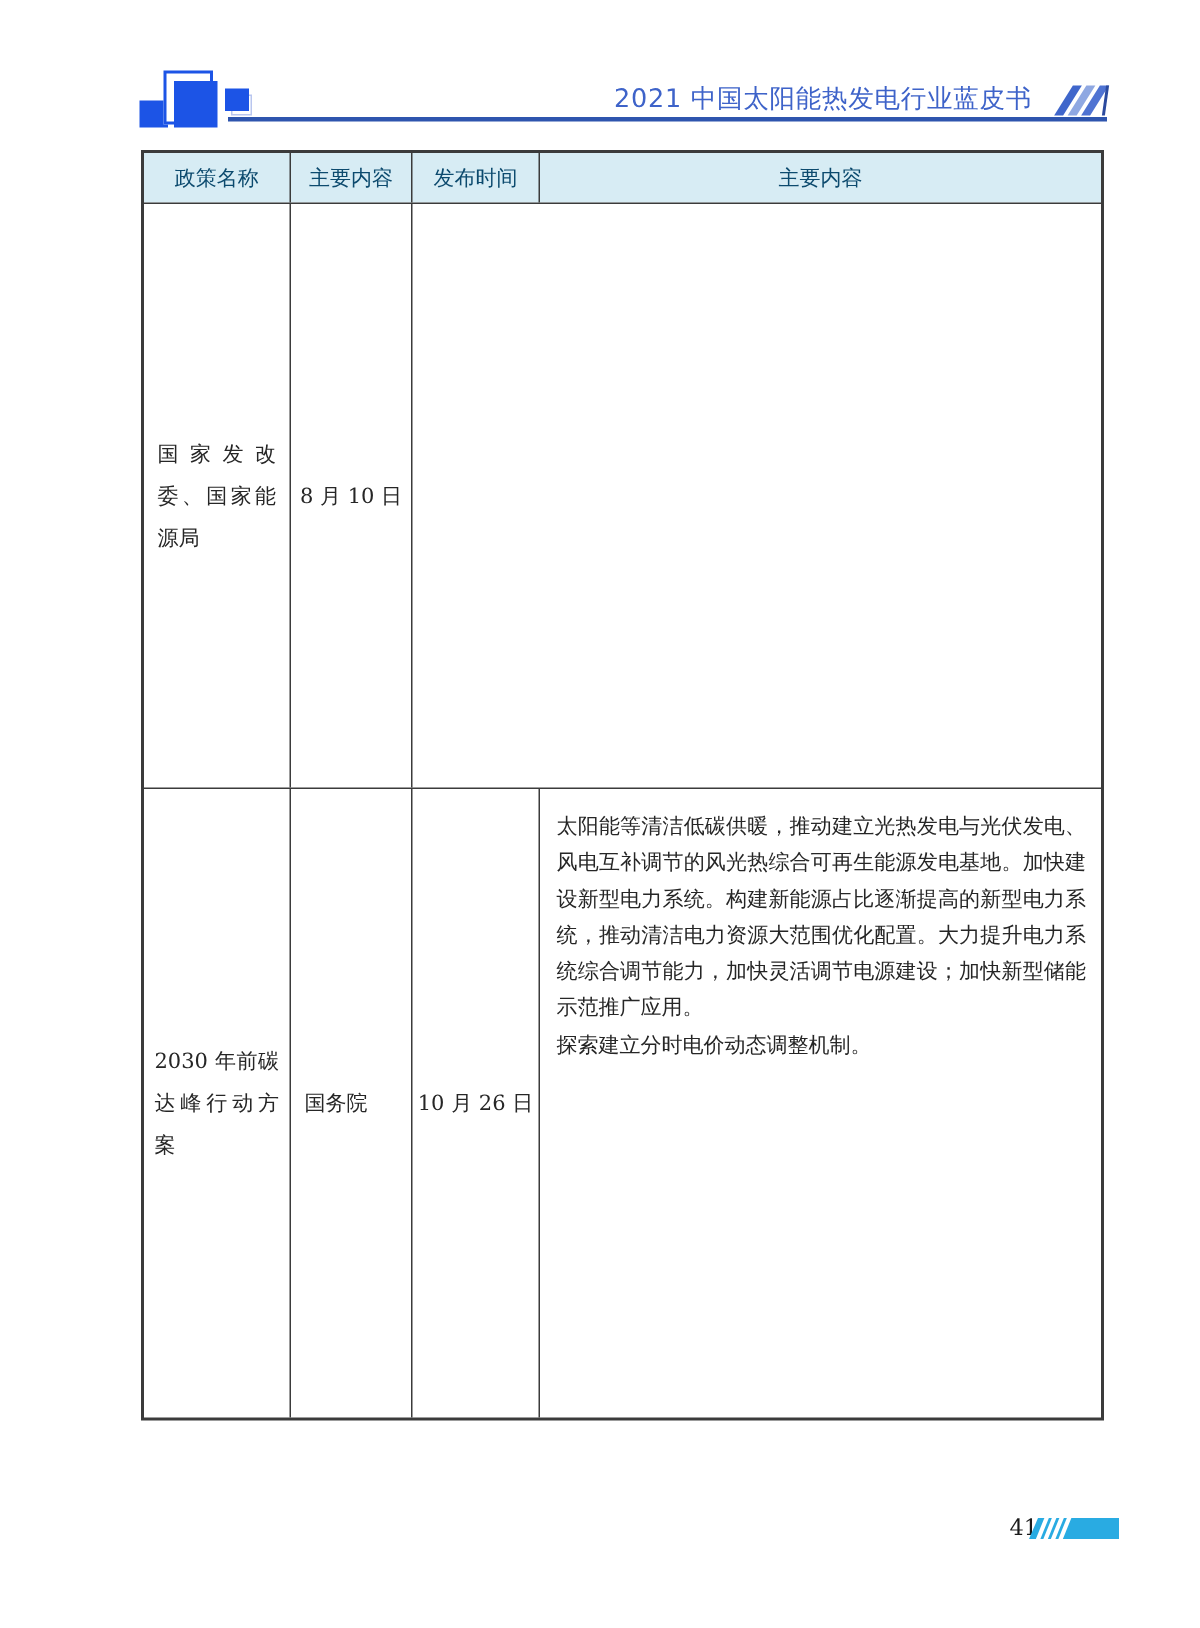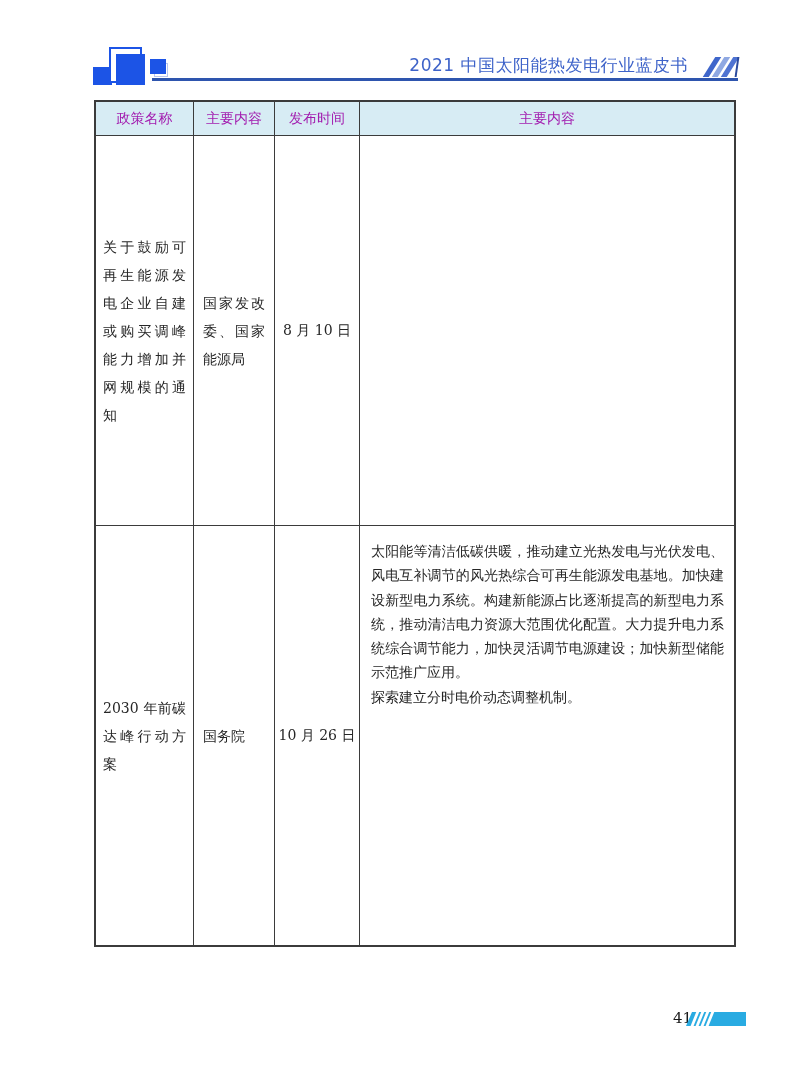--- a/index.html
+++ b/index.html
@@ -50,21 +50,21 @@
     display: grid;
     grid-template-columns: 97px 81px 85px 1fr;
   }
   .trow + .trow { border-top: 1.5px solid #3b3b3b; }
   .cell { border-left: 1px solid #3b3b3b; min-width: 0; }
   .cell:first-child { border-left: none; }
 
   .trow.thead { height: 33px; background: #d7ecf4; }
   .thead .cell {
     display: flex; align-items: center; justify-content: center;
-    font-size: 14px; color: #a21caf;
+    font-size: 14px; color: #0c4a6e;
   }
 
   .trow.r1 { height: 390px; }
   .trow.r2 { height: 420px; }
 
   .name-cell {
     display: flex; align-items: center;
     padding: 0 7px;
     line-height: 28px; text-align: left; text-align: justify;
   }
@@ -131,21 +131,20 @@
   <div class="policy-table">
 
     <div class="trow thead">
       <div class="cell">政策名称</div>
       <div class="cell">主要内容</div>
       <div class="cell">发布时间</div>
       <div class="cell">主要内容</div>
     </div>
 
     <div class="trow r1">
-      <div class="cell name-cell">关于鼓励可再生能源发电企业自建或购买调峰能力增加并网规模的通知</div>
       <div class="cell dept-cell">国家发改委、国家能源局</div>
       <div class="cell date-cell">8 月 10 日</div>
       <div class="cell content-cell">
       </div>
     </div>
 
     <div class="trow r2">
       <div class="cell name-cell">2030 年前碳达峰行动方案</div>
       <div class="cell dept-cell">国务院</div>
       <div class="cell date-cell">10 月 26 日</div>

